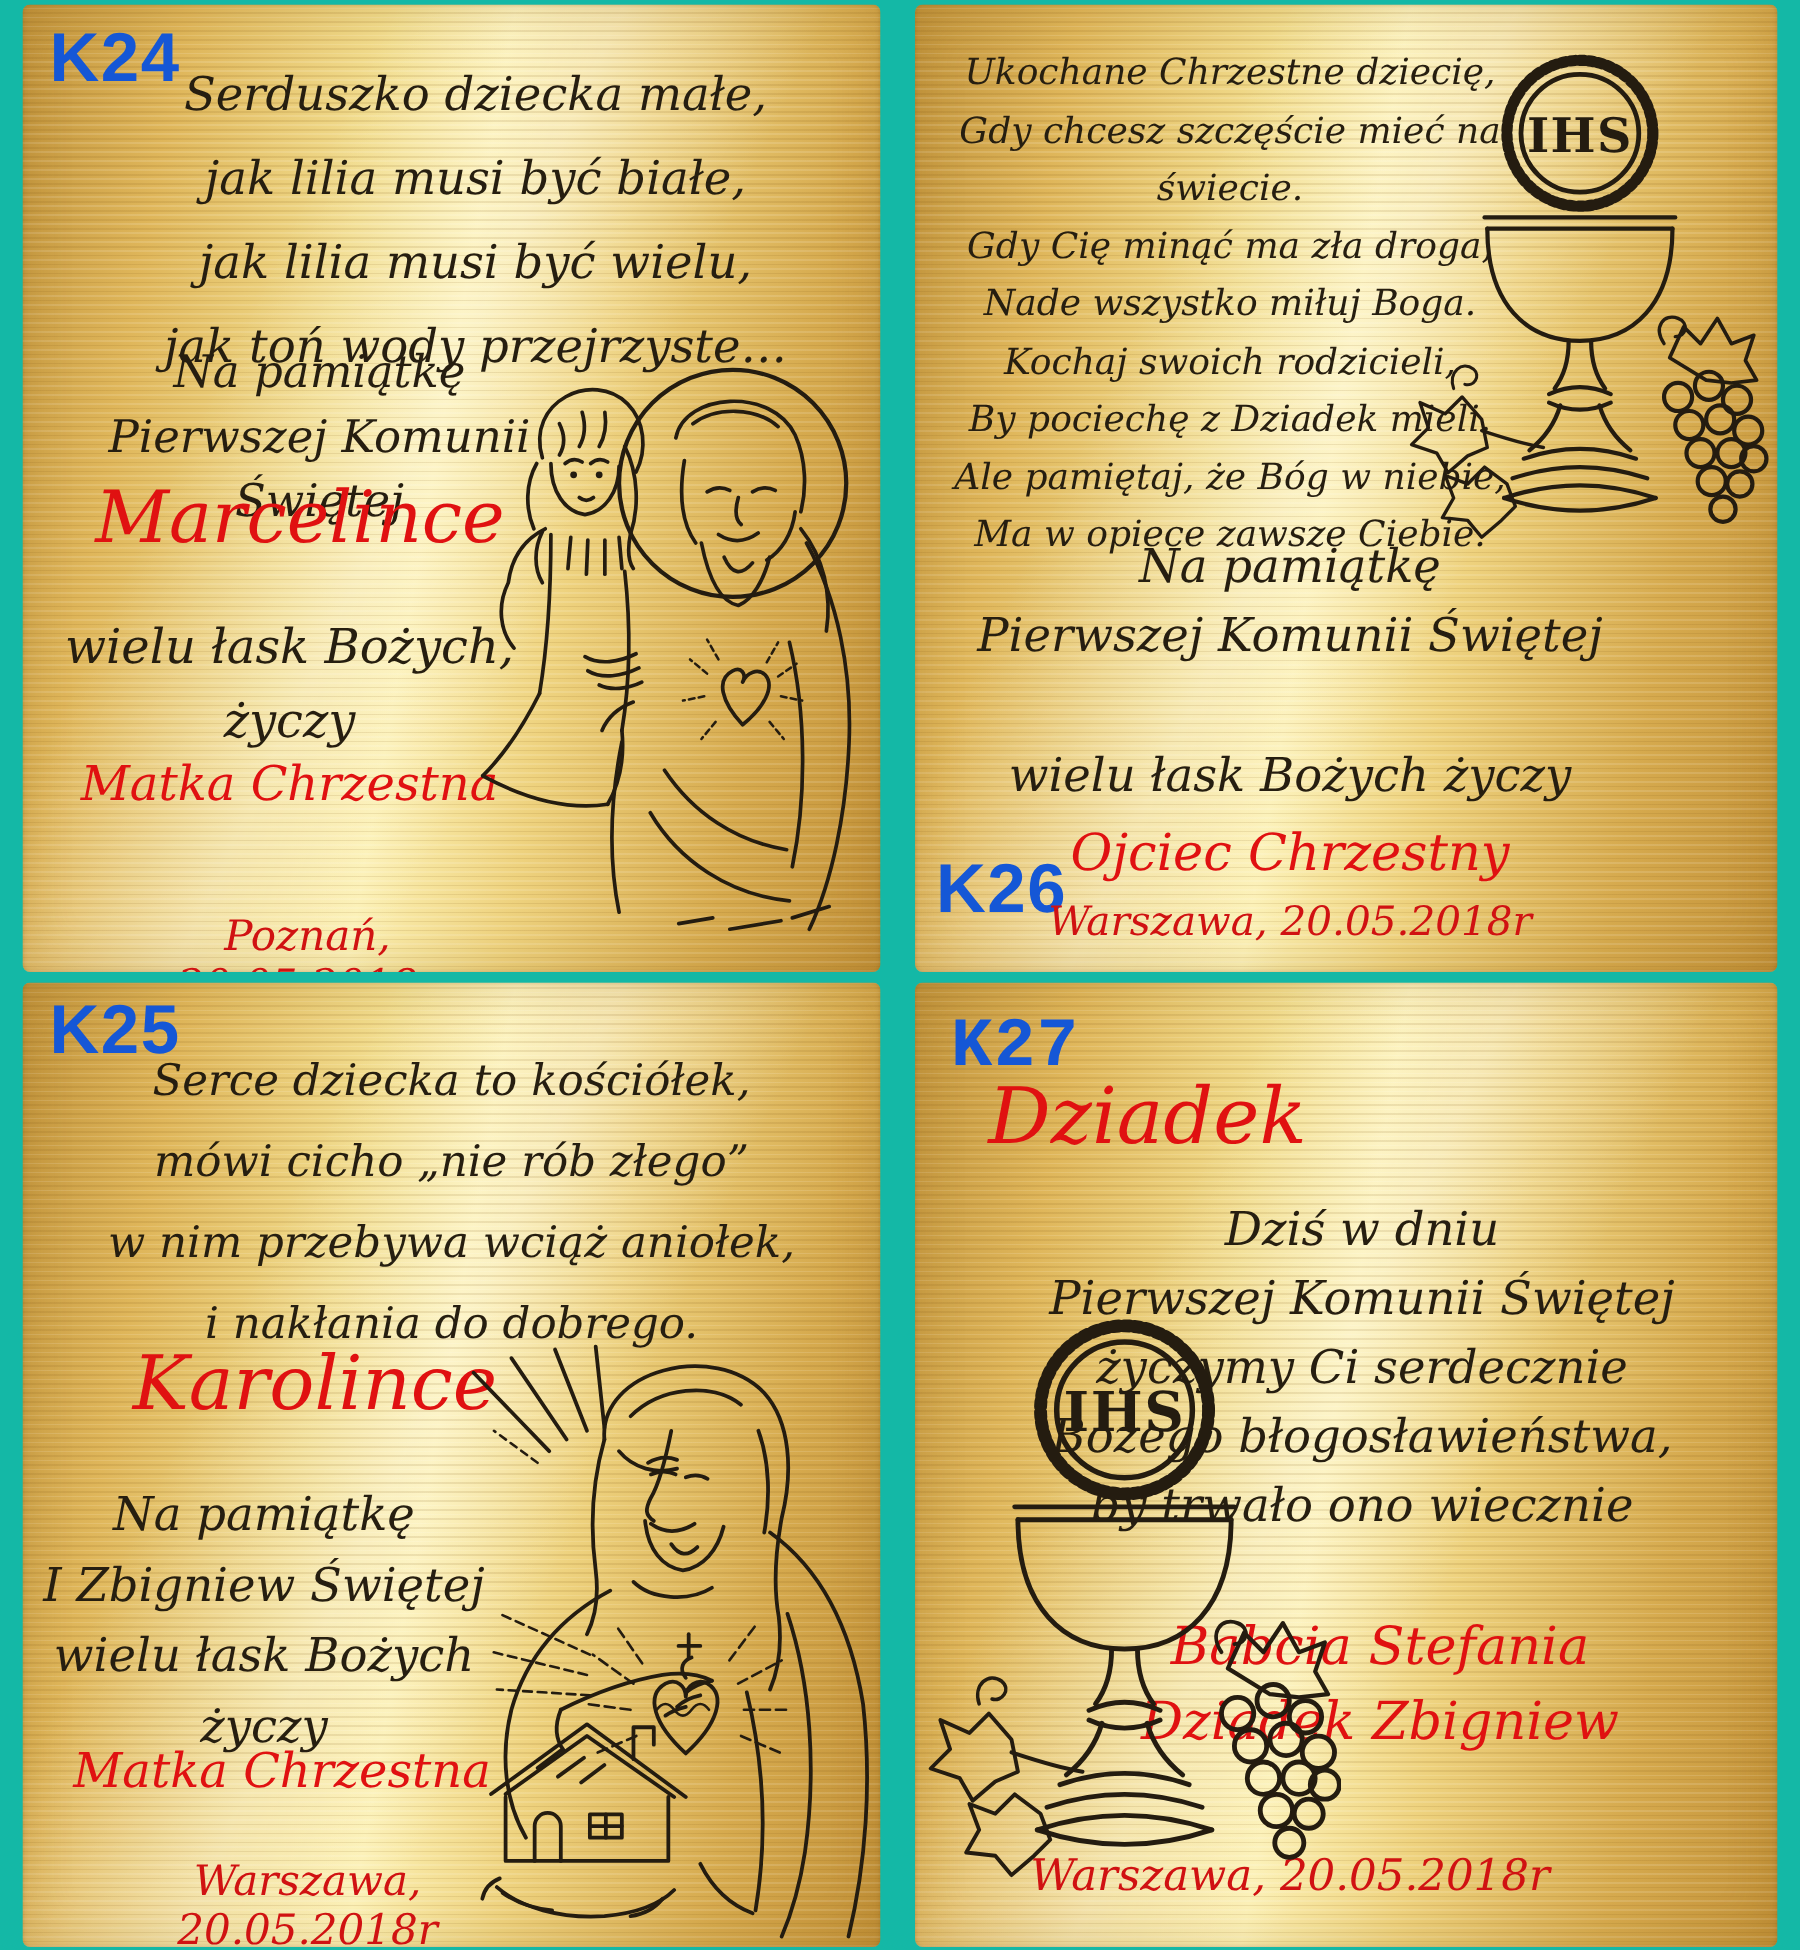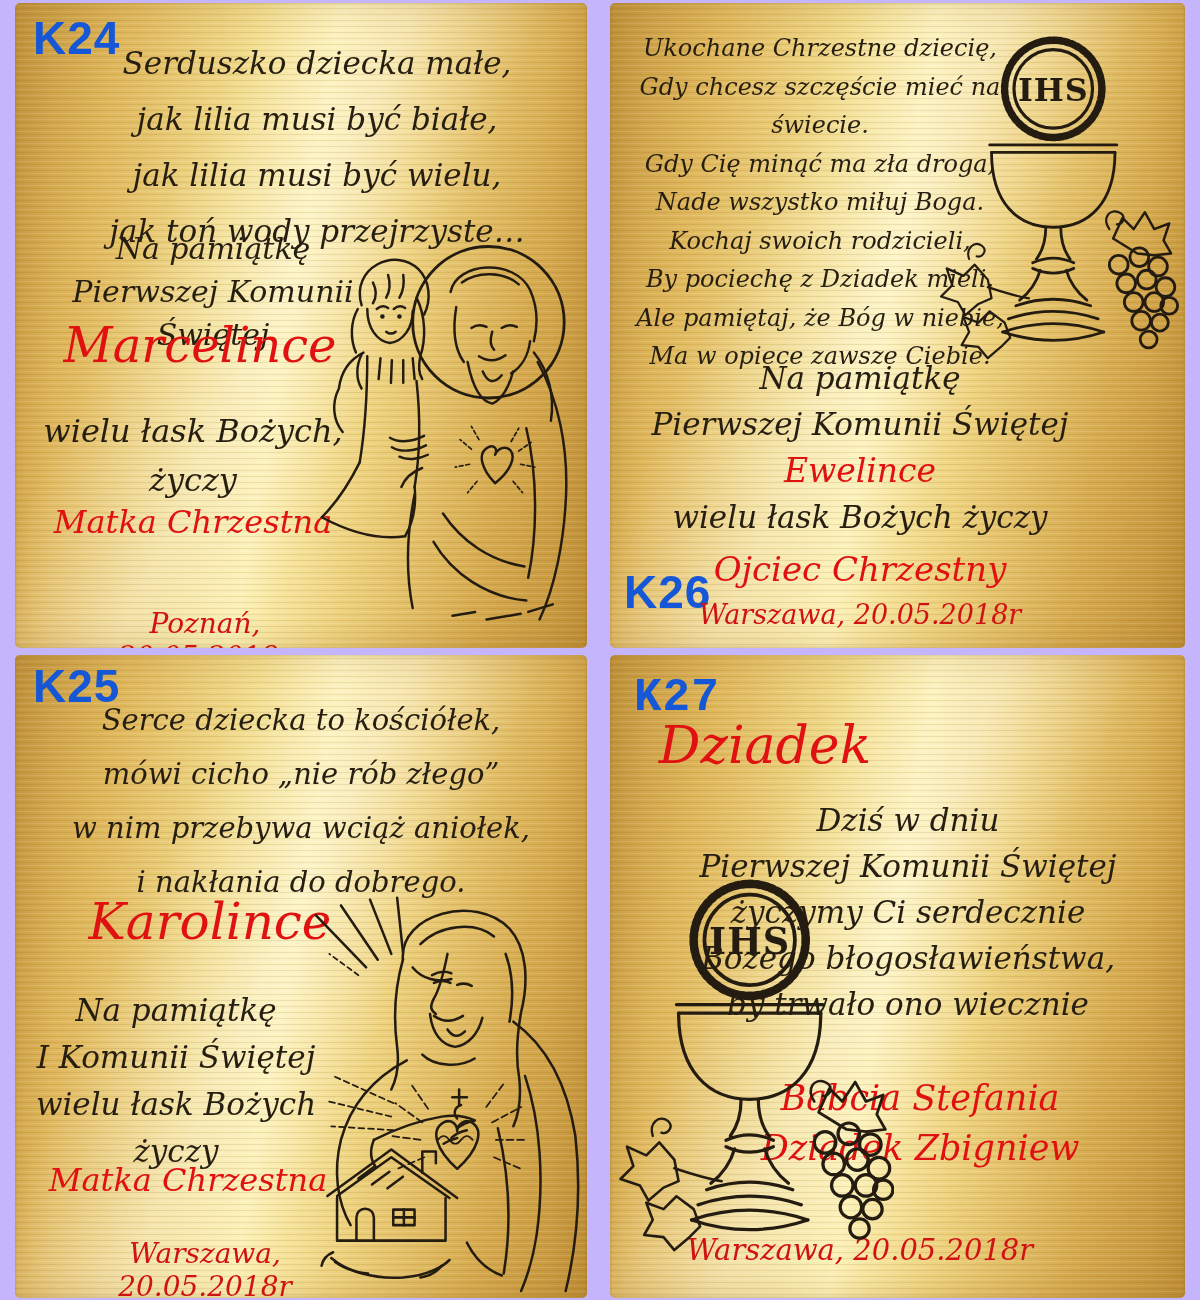--- a/index.html
+++ b/index.html
@@ -1,16 +1,16 @@
 <!DOCTYPE html>
 <html><head>
 <meta charset="utf-8">
 <style>
   html,body{margin:0;padding:0;background:#f7f5f5;}
-  #page{position:relative;width:1200px;height:1300px;background:#c4b5fd;overflow:hidden;
+  #page{position:relative;width:1200px;height:1300px;background:#14b8a6;overflow:hidden;
         font-family:"DejaVu Serif","Liberation Serif",serif;}
   .panel{position:absolute;border-radius:5px;overflow:hidden;
     background:
       repeating-linear-gradient(0deg, rgba(255,255,255,.13) 0 1px, rgba(255,255,255,0) 1px 3px, rgba(123,82,18,.12) 3px 4px, rgba(255,255,255,0) 4px 6px),
       linear-gradient(115deg, rgba(255,255,255,0) 28%, rgba(255,255,255,.30) 46%, rgba(255,255,255,0) 62%),
       linear-gradient(100deg, #c2943c 0%, #dfb65a 16%, #f2dd8e 36%, #fcf0b2 48%, #eed27e 63%, #d6aa4e 83%, #c29138 100%);
     box-shadow: inset 0 0 34px rgba(140,95,20,.20), inset 0 0 3px rgba(120,80,15,.35);}
   .p-tl{left:15px;top:3px;width:572px;height:645px;}
   .p-tr{left:610px;top:3px;width:575px;height:645px;}
   .p-bl{left:15px;top:655px;width:572px;height:643px;}
@@ -132,21 +132,20 @@
       <div>By pociechę z Dziadek mieli.</div>
       <div>Ale pamiętaj, że Bóg w niebie,</div>
       <div>Ma w opiece zawsze Ciebie.</div>
     </div>
 
     <div class="abs ctr script" style="left:0;top:352px;width:500px;font-size:31px;line-height:46px;">
       <div>Na pamiątkę</div>
       <div>Pierwszej Komunii Świętej</div>
     </div>
 
-    <div class="abs ctr script red" style="left:0;top:448px;width:500px;font-size:33px;">Ewelince</div>
 
     <div class="abs ctr script" style="left:0;top:496px;width:500px;font-size:31px;">
       <div>wielu łask Bożych życzy</div>
     </div>
 
     <div class="abs ctr script red" style="left:0;top:546px;width:500px;font-size:34px;">Ojciec Chrzestny</div>
 
     <div class="klabel" style="left:14px;top:566px;">K26</div>
 
     <div class="abs ctr script dred" style="left:0;top:596px;width:500px;font-size:27px;">Warszawa, 20.05.2018r</div>
@@ -198,21 +197,21 @@
       <div>Serce dziecka to kościółek,</div>
       <div>mówi cicho „nie rób złego”</div>
       <div>w nim przebywa wciąż aniołek,</div>
       <div>i nakłania do dobrego.</div>
     </div>
 
     <div class="abs ctr script red" style="left:0;top:238px;width:390px;font-size:50px;">Karolince</div>
 
     <div class="abs ctr script" style="left:0;top:332px;width:322px;font-size:31px;line-height:47px;">
       <div>Na pamiątkę</div>
-      <div>I Komunii Świętej</div>
+      <div>I Zbigniew Świętej</div>
       <div>wielu łask Bożych</div>
       <div>życzy</div>
     </div>
 
     <div class="abs ctr script red" style="left:0;top:506px;width:346px;font-size:32px;">Matka Chrzestna</div>
 
     <div class="abs ctr script dred" style="left:25px;top:582px;width:330px;font-size:28px;">Warszawa, 20.05.2018r</div>
 
     <svg class="art" style="left:262px;top:226px;" width="310" height="417" viewBox="0 0 320 420">
       <g stroke-width="2.6">

